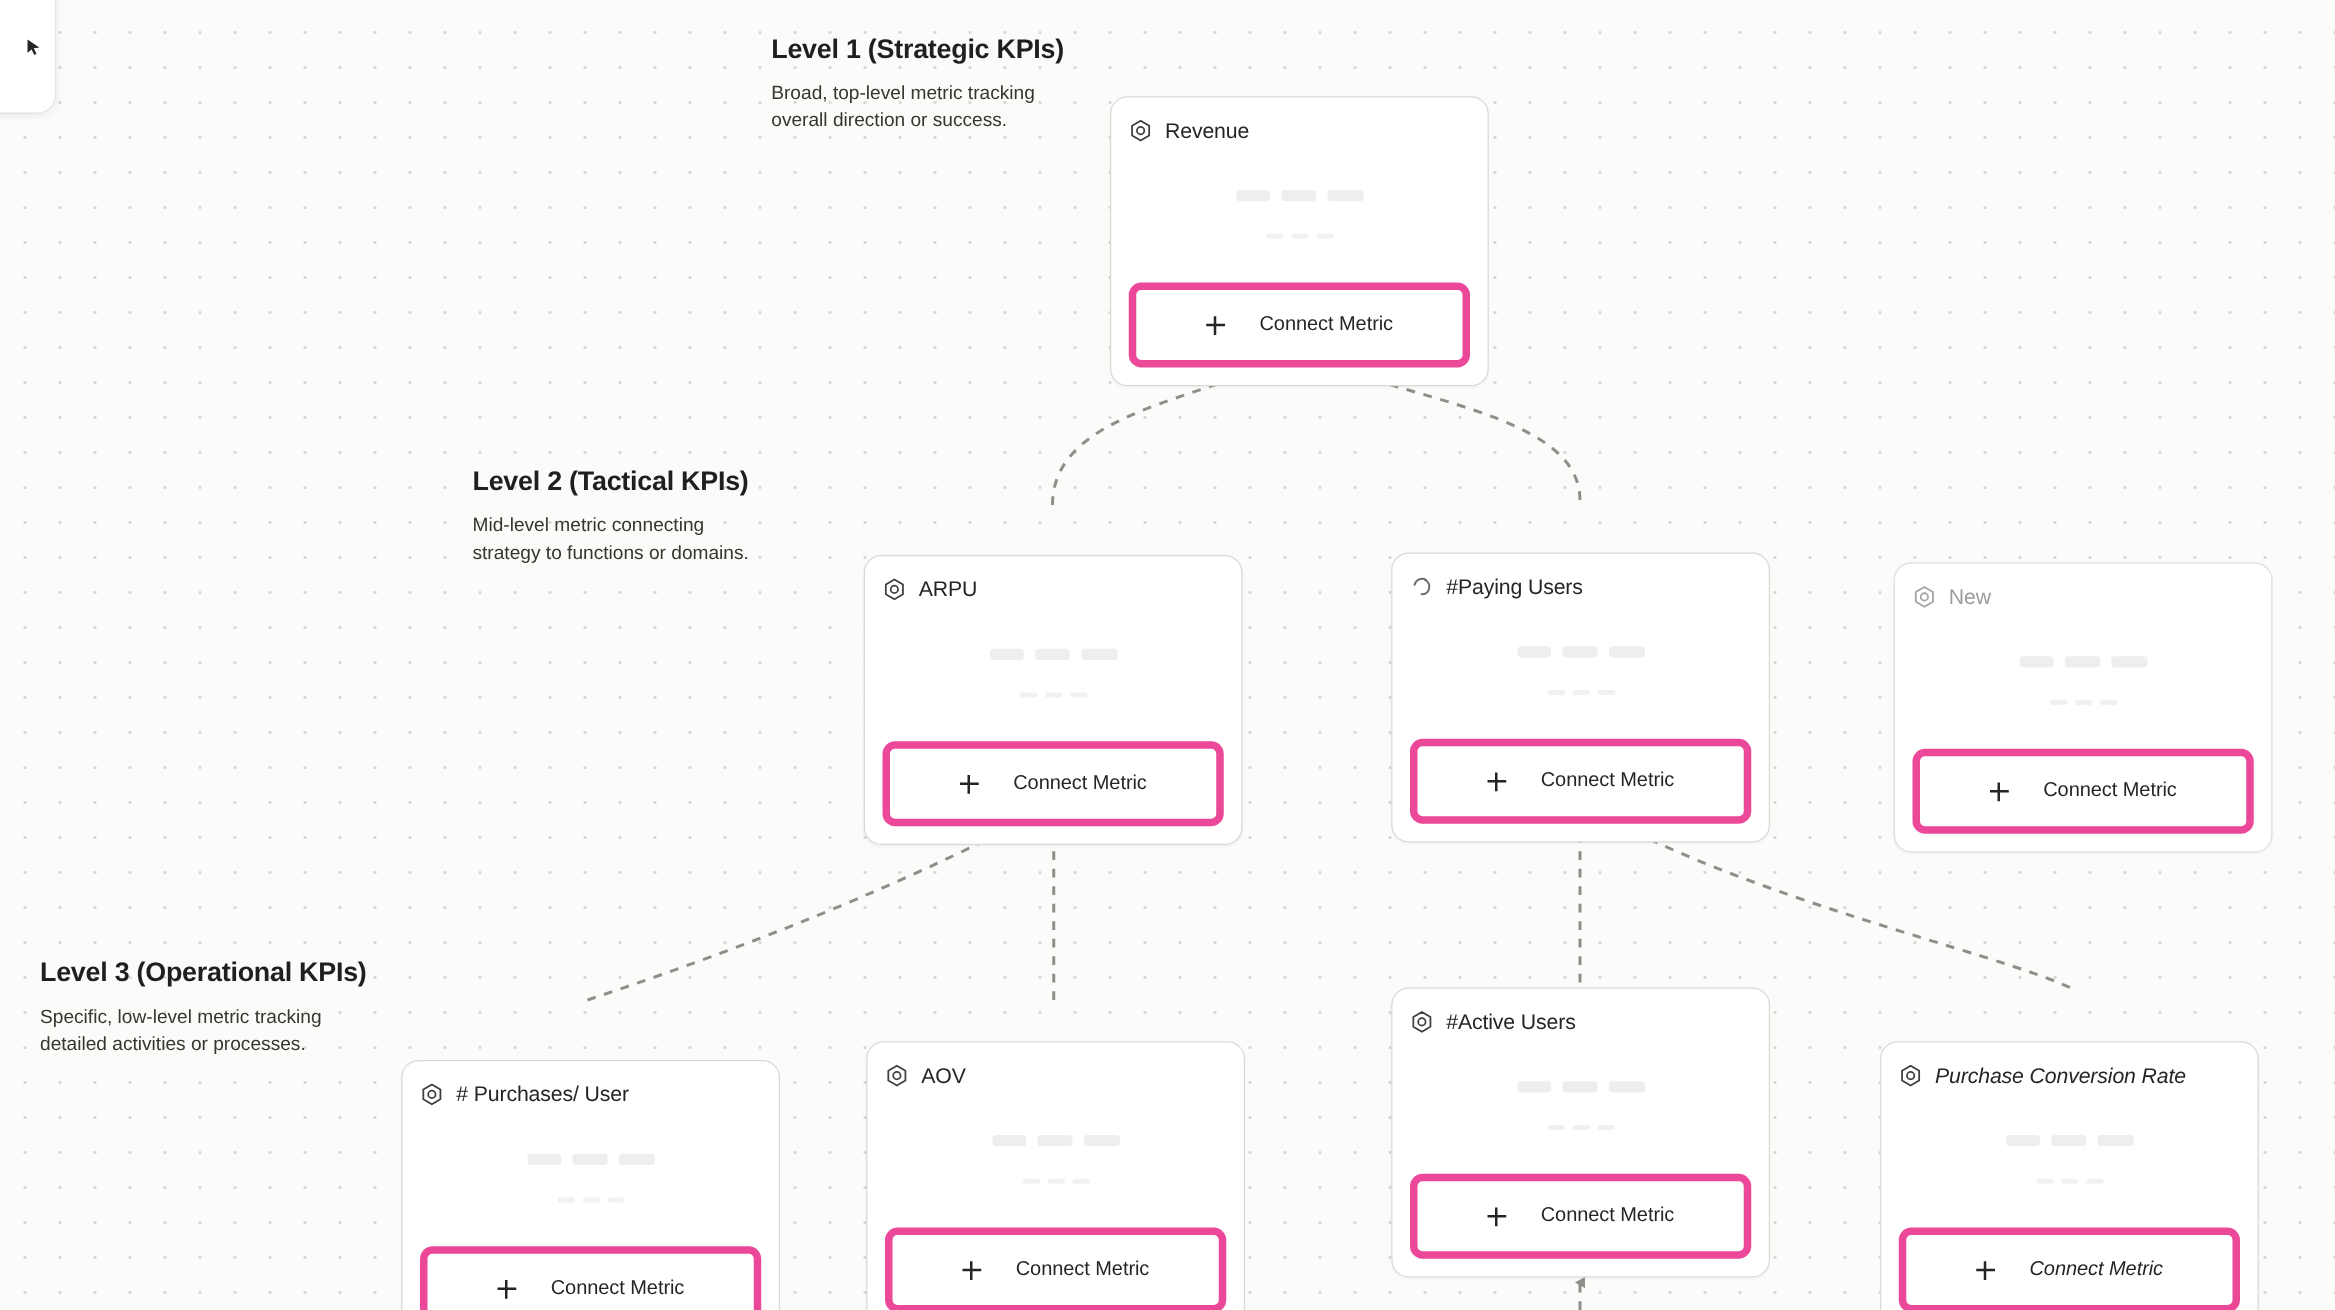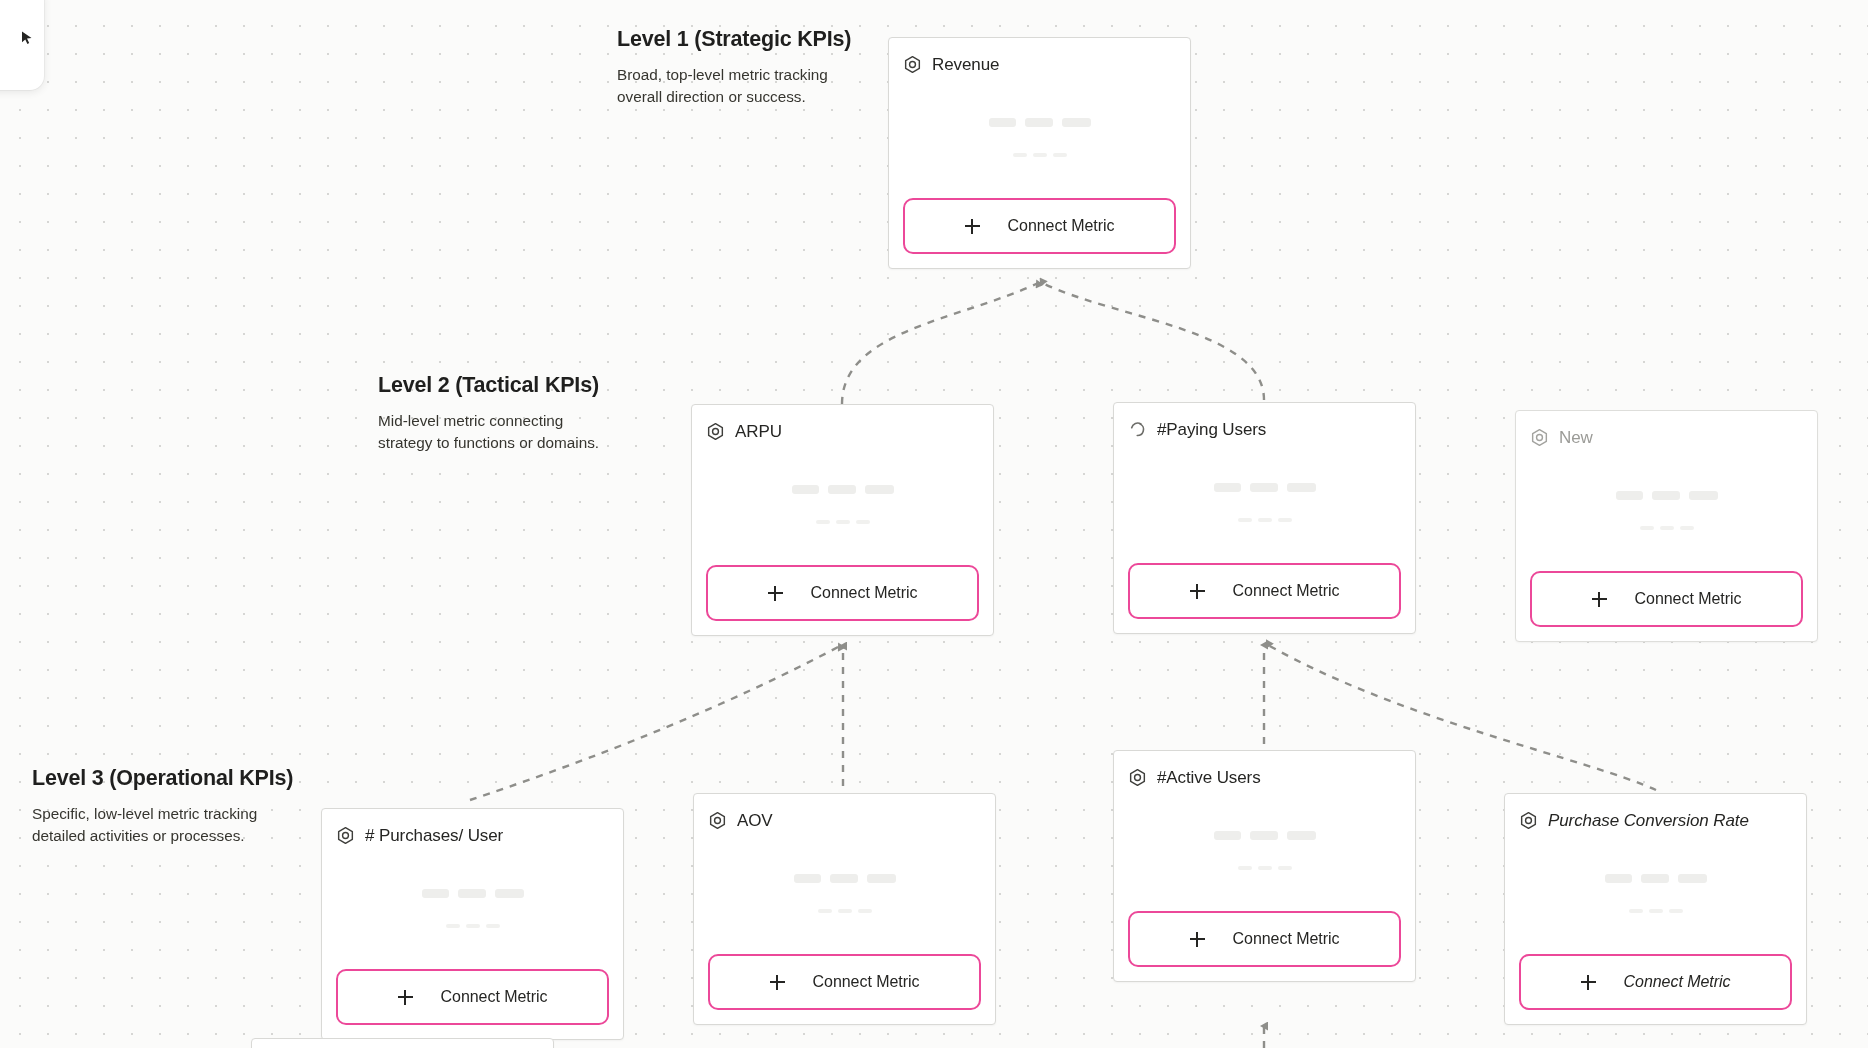--- a/index.html
+++ b/index.html
@@ -47,26 +47,27 @@
     color: #36352f;
     line-height: 1.45;
     white-space: pre-line;
   }
 
   
   .card {
     position: absolute;
     background: #ffffff;
     border: 1px solid #d9d9d6;
-    border-radius: 4px;
+    border-radius: 14px;
     box-shadow: 0 1px 2px rgba(15,15,15,0.04);
     z-index: 4;
     display: flex;
     flex-direction: column;
     padding: 13px 14px 14px 14px;
+    margin-top: 40px;
   }
   .card.ghost { border-color: #dededb; }
 
   .card-head {
     display: flex;
     align-items: center;
     gap: 10px;
     height: 26px;
     flex: none;
   }
@@ -97,22 +98,22 @@
   .sk-row { display: flex; gap: 9px; align-items: center; }
   .sk-bar { height: 9px; border-radius: 3px; background: #eeeeec; }
   .sk-bar.w1 { width: 27px; }
   .sk-bar.w2 { width: 28px; }
   .sk-bar.w3 { width: 29px; }
   .sk-row.small { gap: 6px; }
   .sk-row.small .sk-bar { height: 4px; width: 14px; background: #f1f1ef; border-radius: 2px; }
 
   .connect-btn {
     flex: none;
-    height: 56px;
-    border: 2px solid #ec4899;
+    height: 68px;
+    border: 6px solid #ec4899;
     border-radius: 10px;
     background: #ffffff;
     display: flex;
     align-items: center;
     justify-content: center;
     gap: 28px;
     cursor: pointer;
     user-select: none;
   }
   .plus-icon {

